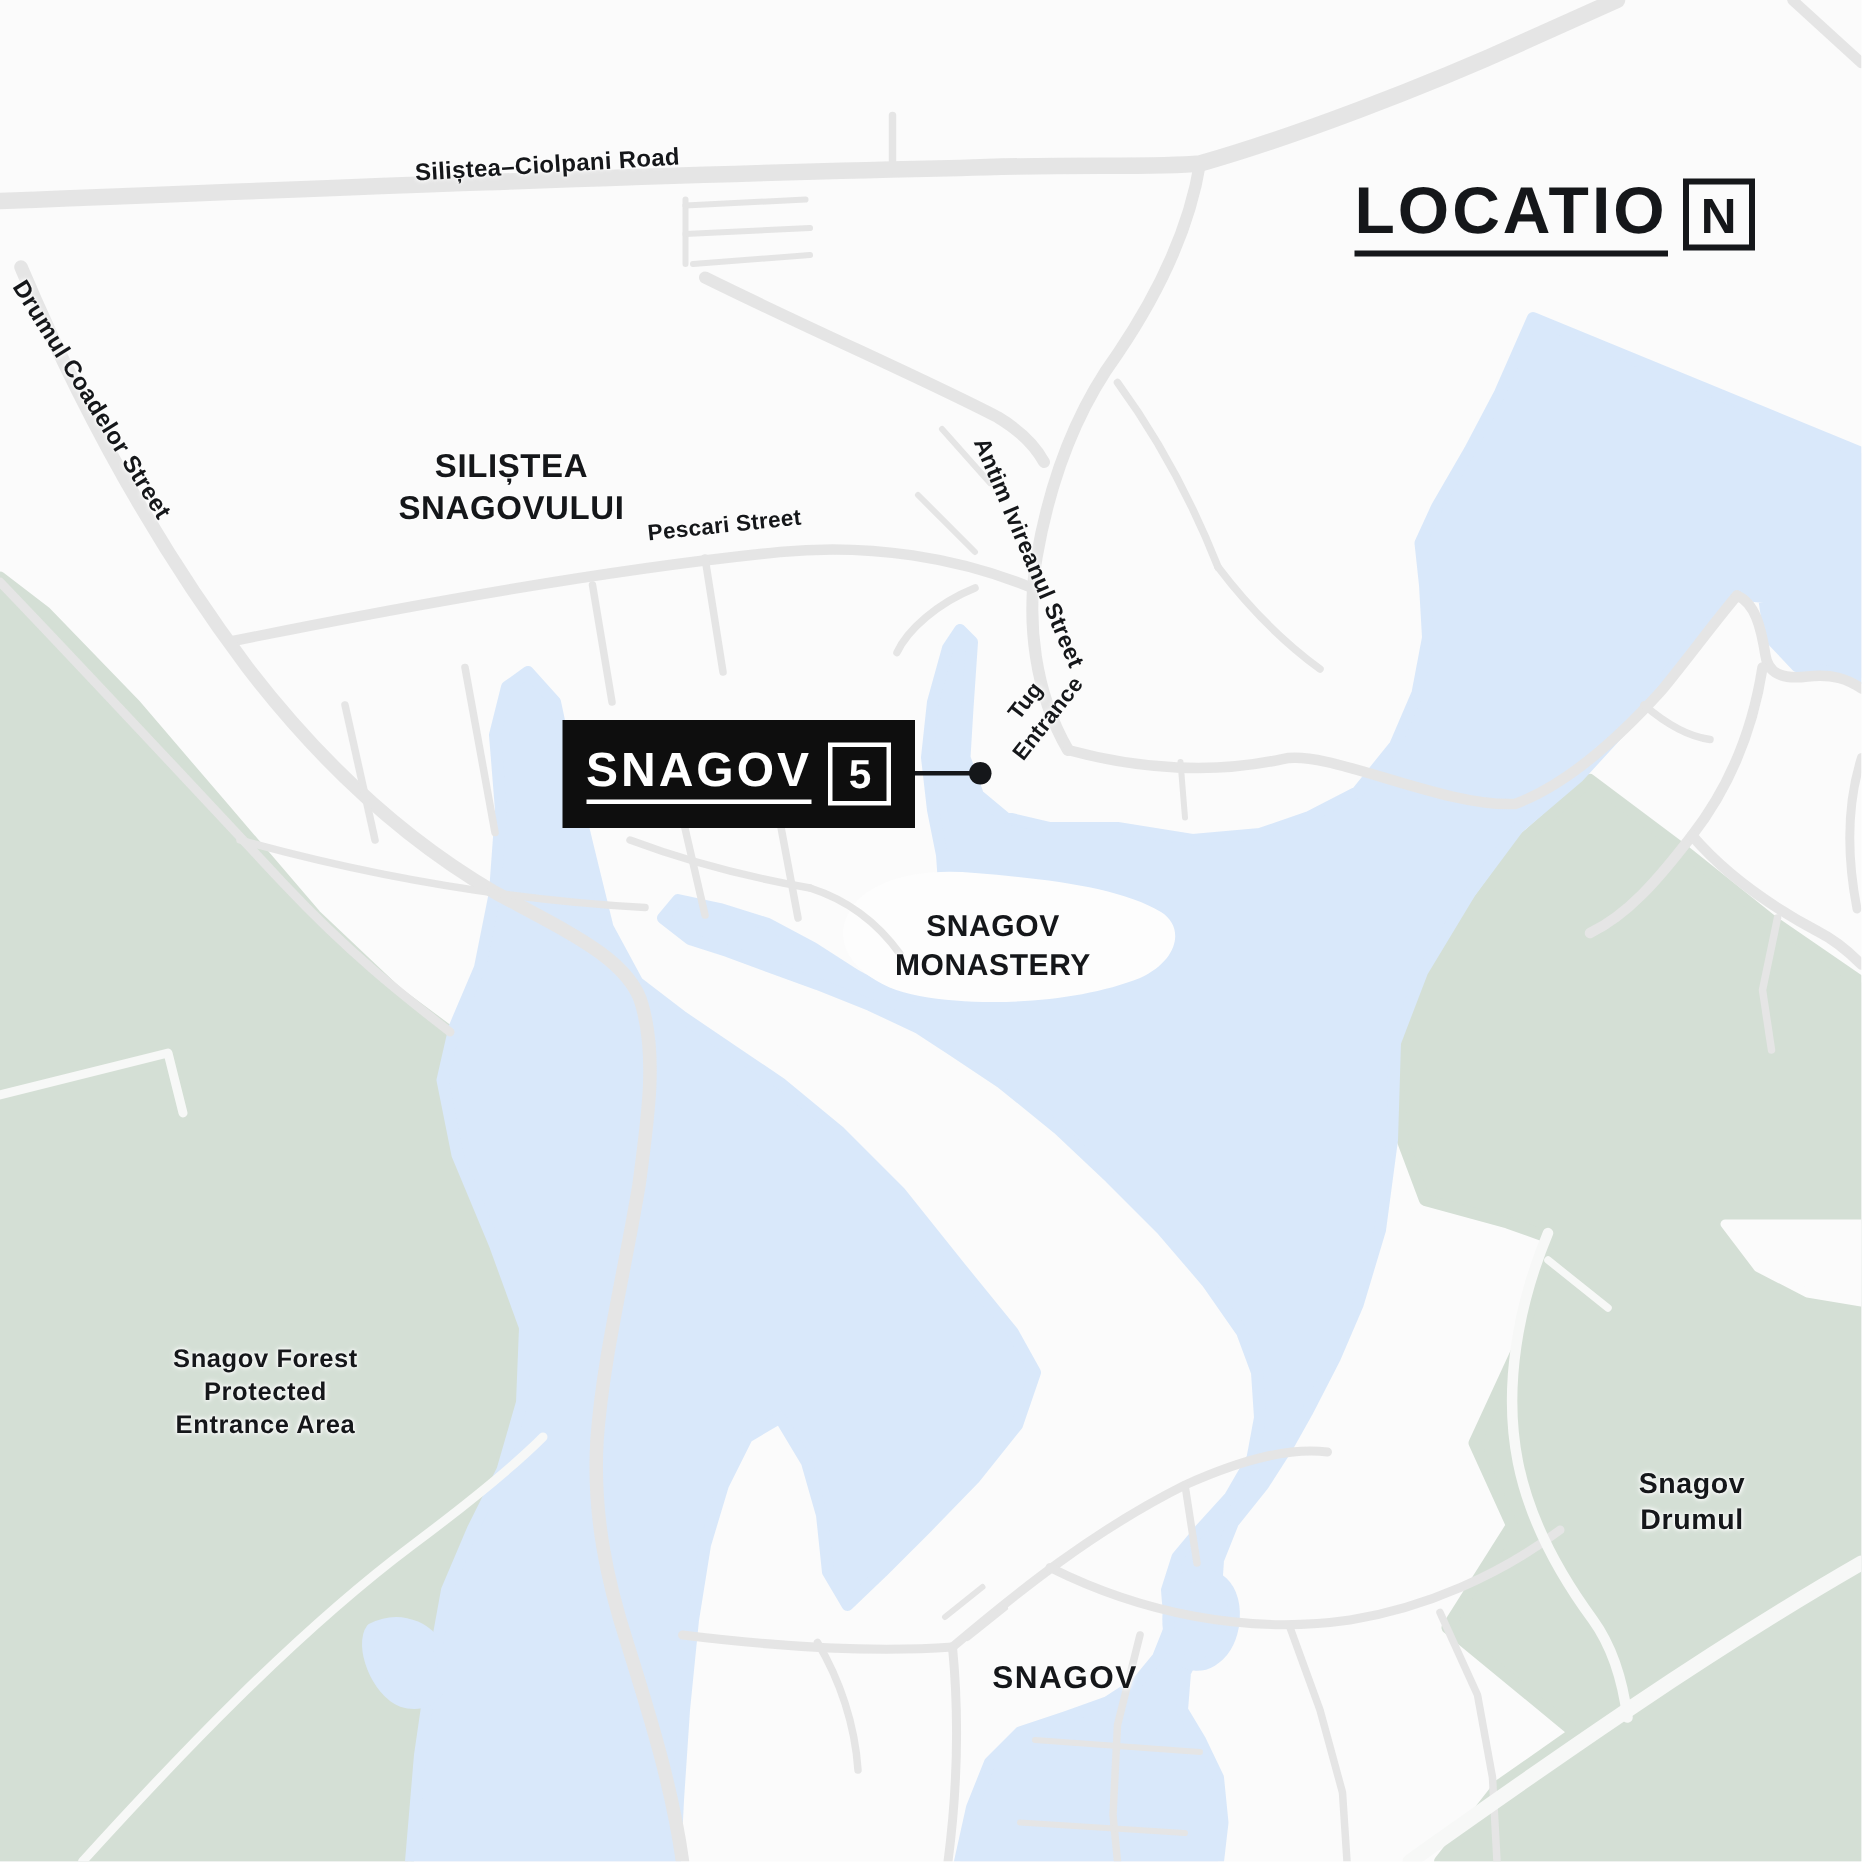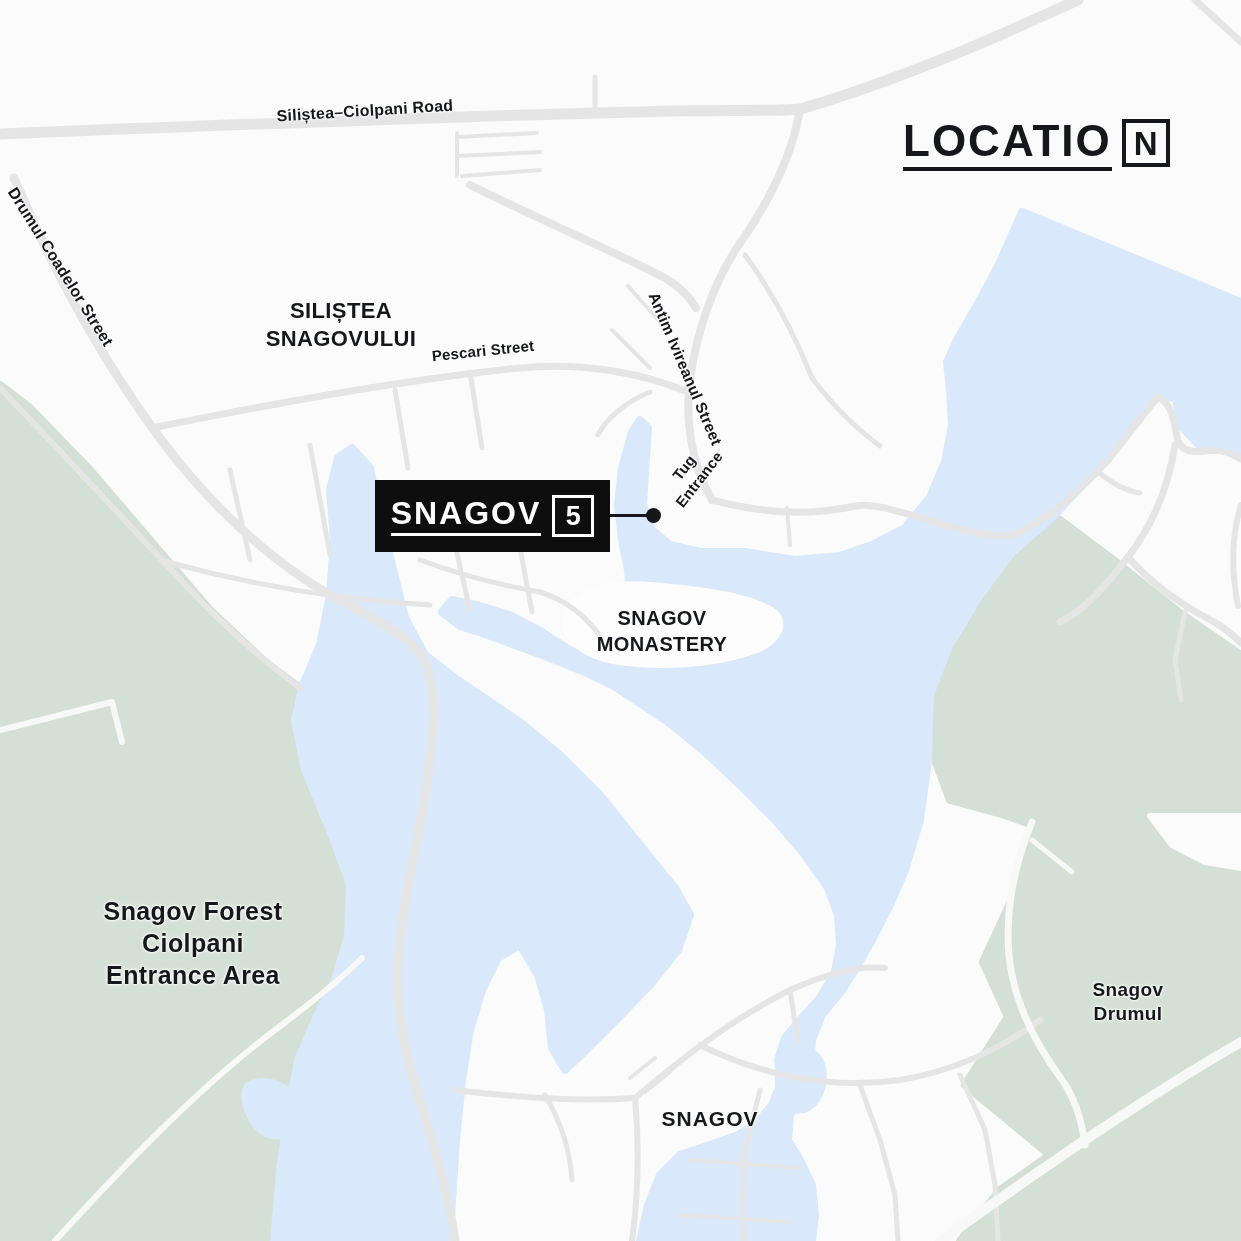--- a/index.html
+++ b/index.html
@@ -36,21 +36,21 @@
   #badge .bname{color:var(--badge_fg,#ffffff);font-size:32px;font-weight:700;letter-spacing:2px;line-height:1;
     border-bottom:3px solid var(--badge_fg,#ffffff);padding-bottom:4px;}
   #badge .bnum{width:36px;height:36px;border:3px solid var(--badge_fg,#ffffff);color:var(--badge_fg,#ffffff);
     display:flex;align-items:center;justify-content:center;font-size:27px;font-weight:700;line-height:1;}
   #leader-line{position:absolute;left:610px;top:514px;width:40px;height:2.5px;background:var(--ink,#15171a);}
   #leader-dot{position:absolute;left:646px;top:508px;width:15px;height:15px;border-radius:50%;background:var(--ink,#15171a);}
 
   
   #lbl-silistea{left:241px;top:297px;width:200px;font-size:22px;}
   #lbl-monastery{left:562px;top:606px;width:200px;}
-  #lbl-forest-protected{left:93px;top:895px;width:200px;font-size:25px;}
+  #lbl-forest-protected{left:77px;top:895px;width:200px;font-size:17px;}
   #lbl-forest-right{left:1048px;top:978px;width:160px;font-size:19px;}
   #lbl-town{left:610px;top:1106px;width:200px;font-size:21px;letter-spacing:1px;}
 
   #lbl-ciolpani{left:245px;top:101px;width:240px;transform:rotate(-3.5deg);}
   #lbl-drumul{left:-45px;top:257px;width:210px;transform:rotate(58deg);}
   #lbl-pescari{left:423px;top:341px;width:120px;font-size:15px;transform:rotate(-6deg);}
   #lbl-antim{left:590px;top:359px;width:190px;font-size:15.5px;transform:rotate(67deg);}
   #lbl-tug{left:637px;top:455px;width:110px;font-size:15px;line-height:1.25;transform:rotate(-52deg);}
 </style>
 </head>
@@ -156,21 +156,21 @@
   <div class="lbl area-lbl" id="lbl-silistea">
     <div>SILIȘTEA</div>
     <div>SNAGOVULUI</div>
   </div>
   <div class="lbl area-lbl" id="lbl-monastery">
     <div>SNAGOV</div>
     <div>MONASTERY</div>
   </div>
   <div class="lbl area-lbl" id="lbl-forest-protected">
     <div>Snagov Forest</div>
-    <div>Ciolpani</div>
+    <div>Protected</div>
     <div>Entrance Area</div>
   </div>
   <div class="lbl area-lbl" id="lbl-forest-right">
     <div>Snagov</div>
     <div>Drumul</div>
   </div>
   <div class="lbl area-lbl" id="lbl-town">
     <div>SNAGOV</div>
   </div>
 

